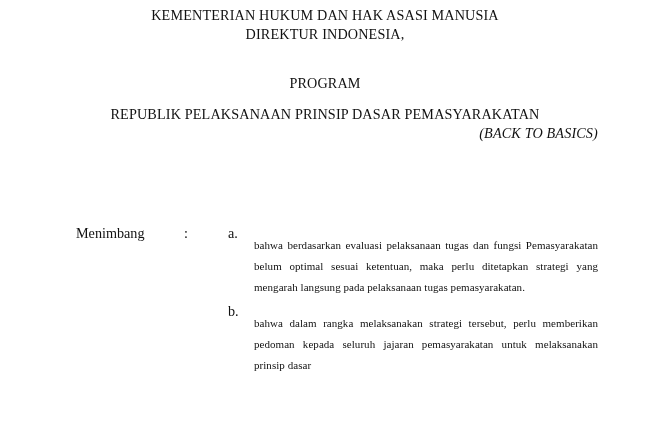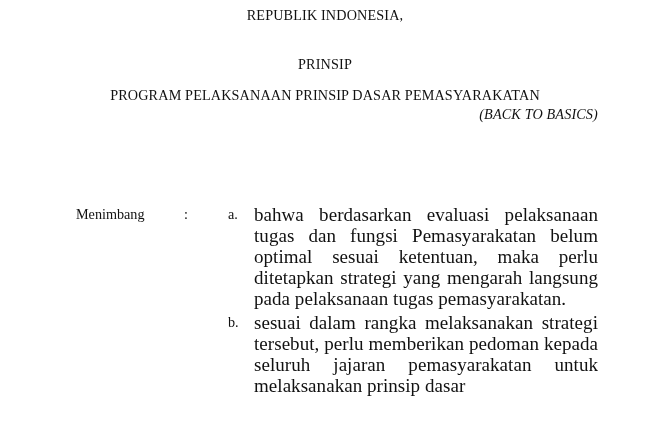--- a/index.html
+++ b/index.html
@@ -69,39 +69,41 @@
     margin-top: 3px;
   }
   .item-marker {
     width: 26px;
     flex: 0 0 26px;
     font-size: 14.2px;
     line-height: 21px;
   }
   .item-text {
     flex: 1 1 auto;
-    font-size: 19px;
+    font-size: 11px;
     line-height: 21px;
     text-align: justify;
     text-align-last: left;
     letter-spacing: 0.05px;
+    margin-top: 12px;
   }
 </style>
 </head>
 <body>
 
 <div class="page">
 
   <div class="title-block">
-    <div class="line center">REPUBLIK INDONESIA,</div>
+    <div class="line center">KEMENTERIAN HUKUM DAN HAK ASASI MANUSIA</div>
+    <div class="line center">DIREKTUR INDONESIA,</div>
     <div class="gap-14"></div>
     <div class="gap-16"></div>
-    <div class="line center">PRINSIP</div>
+    <div class="line center">PROGRAM</div>
     <div class="gap-12"></div>
-    <div class="line center">PROGRAM PELAKSANAAN PRINSIP DASAR PEMASYARAKATAN</div>
+    <div class="line center">REPUBLIK PELAKSANAAN PRINSIP DASAR PEMASYARAKATAN</div>
     <div class="line center italic">(BACK TO BASICS)</div>
   </div>
 
   <div class="gap-24"></div>
   <div class="gap-14"></div>
 
 
   <div class="gap-24"></div>
   <div class="gap-16"></div>
 
@@ -110,19 +112,19 @@
     <div class="colon-col">:</div>
     <div class="items-col">
 
       <div class="item">
         <div class="item-marker">a.</div>
         <div class="item-text">bahwa berdasarkan evaluasi pelaksanaan tugas dan fungsi Pemasyarakatan belum optimal sesuai ketentuan, maka perlu ditetapkan strategi yang mengarah langsung pada pelaksanaan tugas pemasyarakatan.</div>
       </div>
 
       <div class="item">
         <div class="item-marker">b.</div>
-        <div class="item-text">sesuai dalam rangka melaksanakan strategi tersebut, perlu memberikan pedoman kepada seluruh jajaran pemasyarakatan untuk melaksanakan prinsip dasar</div>
+        <div class="item-text">bahwa dalam rangka melaksanakan strategi tersebut, perlu memberikan pedoman kepada seluruh jajaran pemasyarakatan untuk melaksanakan prinsip dasar</div>
       </div>
 
     </div>
   </div>
 
 </div>
 
 </body></html>

